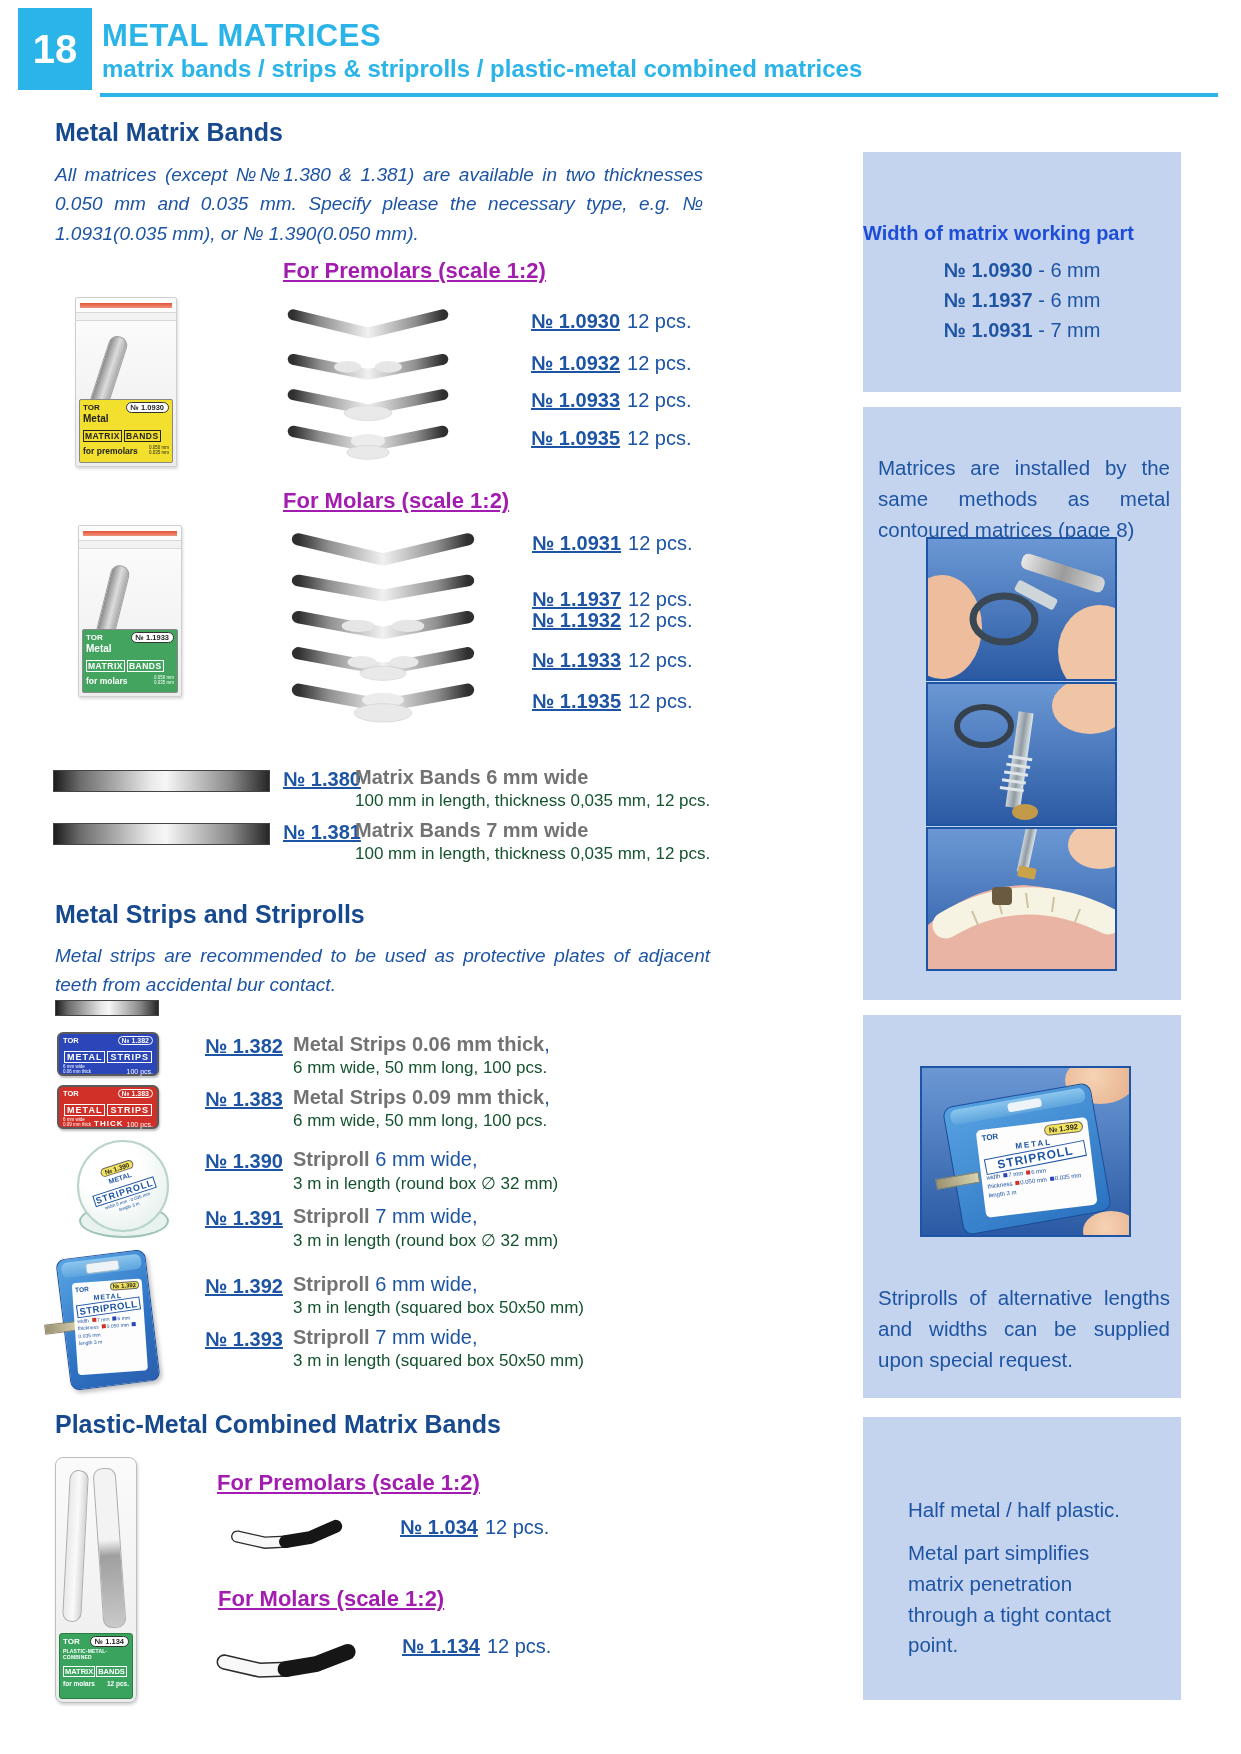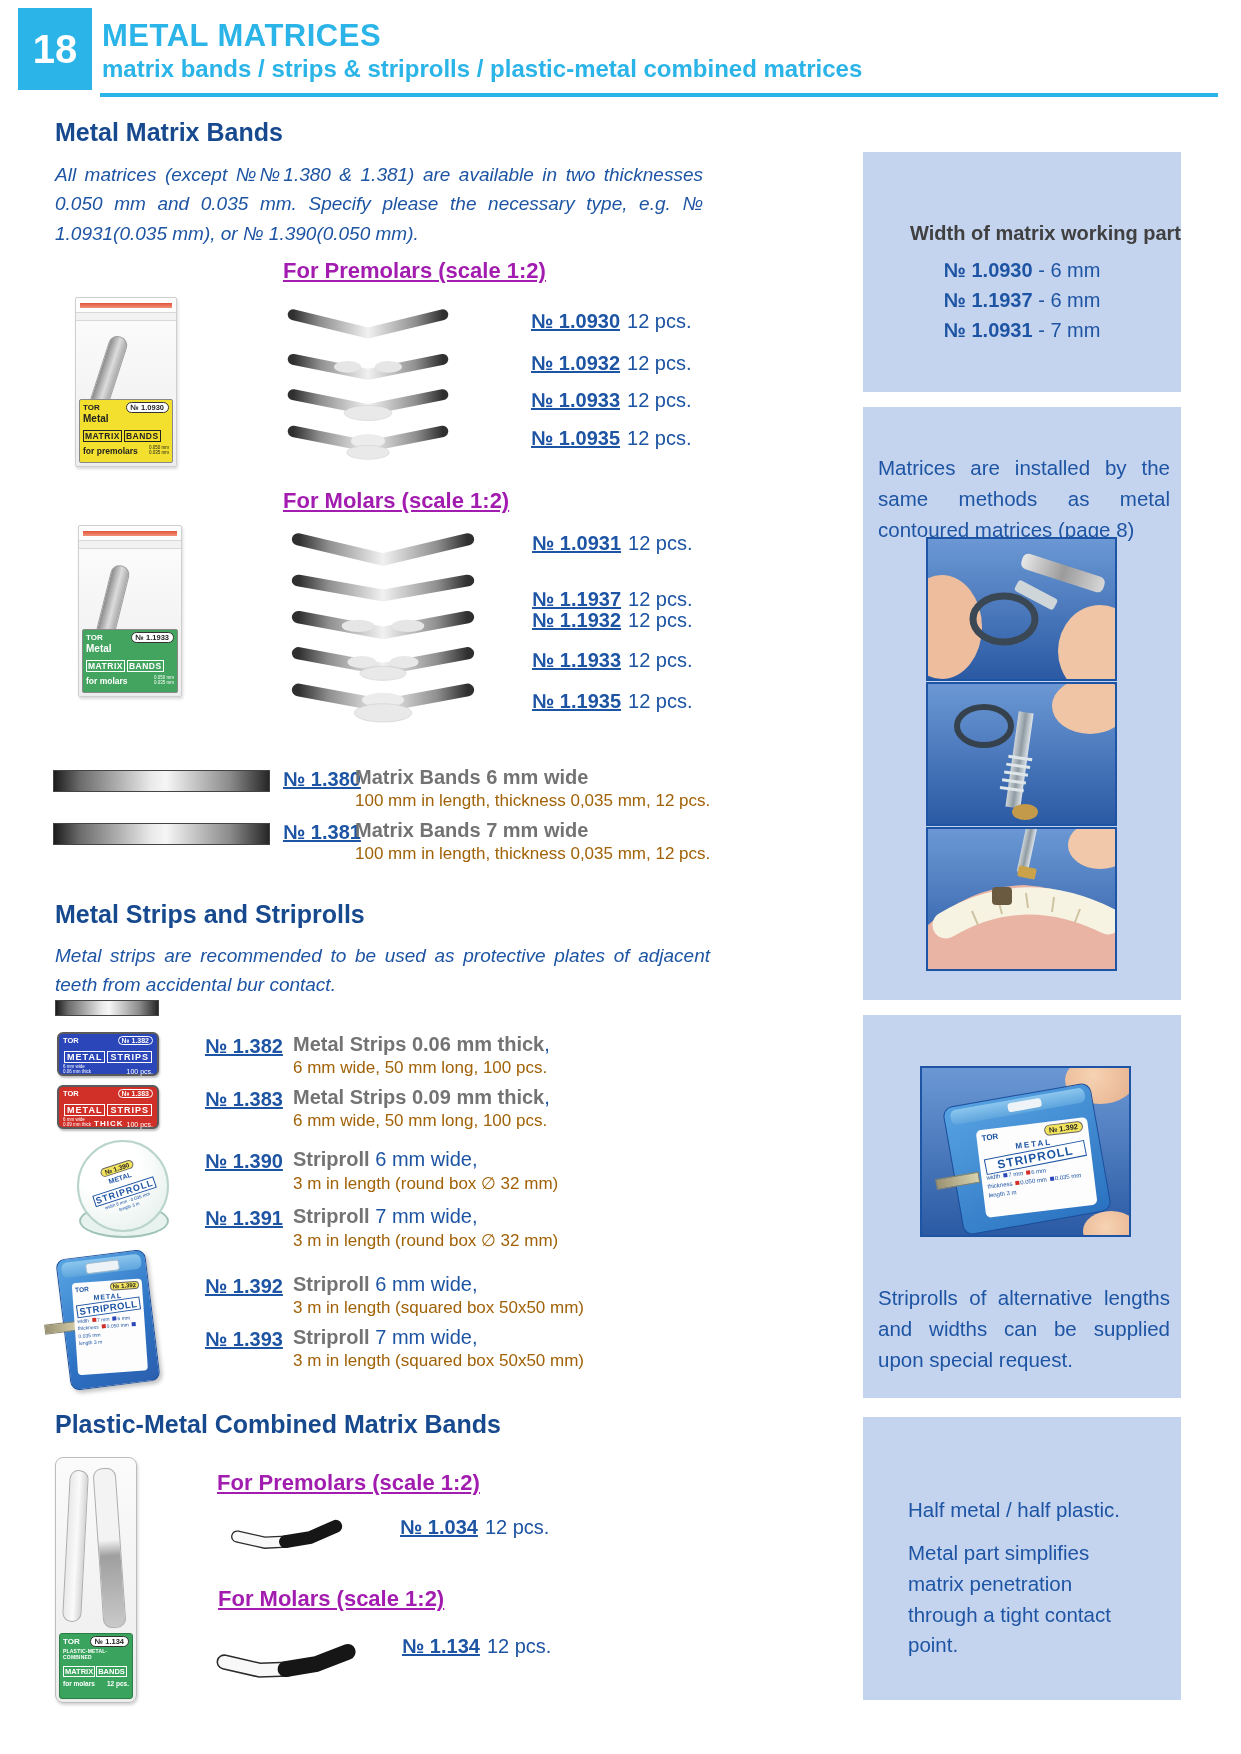--- a/index.html
+++ b/index.html
@@ -17,21 +17,21 @@
   
   .h2{color:#17498f;font-size:25px;font-weight:bold;}
   .h3{color:#a21caf;font-size:22px;font-weight:bold;text-decoration:underline;}
   .intro{color:#1d54a3;font-size:19px;font-style:italic;text-align:justify;line-height:1.55;}
 
   
   .code{color:#1d54a3;font-size:20px;font-weight:bold;text-decoration:underline;cursor:pointer;}
   .qty{color:#1d54a3;font-size:20px;margin-left:7px;}
   .etitle{color:#737373;font-size:20px;font-weight:bold;}
   .erest{color:#1d54a3;font-size:20px;}
-  .eline2{color:#a16207;font-size:17px;margin-top:2px;}
+  .eline2{color:#14532d;font-size:17px;margin-top:2px;}
 
   .bandsvg{display:block;}
   .flatstrip{background:linear-gradient(90deg,#1c1c1c,#6b6b6b 12%,#e9e9e9 45%,#f6f6f6 52%,#8a8a8a 82%,#262626);
              border:1px solid #444;height:20px;}
 
   
   .bag{background:linear-gradient(180deg,#fdfdfd,#ededed);border:1px solid #cfcfcf;border-radius:2px;box-shadow:1px 2px 3px rgba(0,0,0,.15);}
   .bagstrip{position:absolute;left:4px;right:4px;top:5px;height:5px;background:linear-gradient(180deg,#e2543a,#f0937a);}
   .bagzip{position:absolute;left:0;right:0;top:14px;height:7px;background:#f2f2f2;border-top:1px solid #d8d8d8;border-bottom:1px solid #d8d8d8;}
   .bagband{position:absolute;width:17px;background:linear-gradient(90deg,#8a8a8a,#dcdcdc 55%,#a9a9a9);border-radius:9px;border:1px solid #9d9d9d;}
@@ -95,21 +95,21 @@
   .tray{width:80px;height:244px;background:linear-gradient(180deg,#fbfbfb,#ececec);border:1px solid #bdbdbd;border-radius:8px;box-shadow:1px 2px 3px rgba(0,0,0,.18);}
   .tband{position:absolute;border:1px solid #adadad;border-radius:9px;background:linear-gradient(90deg,#e9e9e9,#fafafa 55%,#d5d5d5);}
   .tband.dark{background:linear-gradient(180deg,#f3f3f3 45%,#9f9f9f 55%,#c9c9c9);}
   .traylabel{position:absolute;left:3px;right:3px;bottom:3px;height:66px;background:#3aa45e;border:1px solid #2b7d46;border-radius:3px;color:#fff;padding:2px 3px;box-sizing:border-box;}
   .tl-l1{font-size:5px;font-weight:bold;letter-spacing:.2px;margin-top:1px;}
   .tl-mb .bx{font-size:7.5px;font-weight:bold;border:1px solid #fff;padding:0 1px;margin-right:1px;}
   .tl-bot{display:flex;justify-content:space-between;font-size:6.5px;font-weight:bold;margin-top:2px;}
 
   
   .panel{left:863px;width:318px;background:#c5d4ee;}
-  .pan-title{color:#404040;font-size:20px;font-weight:bold;text-align:right;}
+  .pan-title{color:#1d4ed8;font-size:20px;font-weight:bold;text-align:left;}
   .pan-row{color:#1d54a3;font-size:20px;text-align:center;line-height:30px;}
   .pan-row b{font-weight:bold;}
   .pan-text{color:#1d54a3;font-size:20.5px;line-height:1.5;text-align:justify;}
   .photo{border:2px solid #1d54a3;background:linear-gradient(180deg,#6b98d4,#2b5aa4);overflow:hidden;}
 
   
   .spbox{position:absolute;left:30px;top:26px;width:148px;height:128px;transform:rotate(-10deg);
          background:linear-gradient(160deg,#57a2e2,#2a72c0);border-radius:10px;border:1px solid #1a4f9c;}
   .sp-lid{position:absolute;left:6px;top:3px;right:6px;height:15px;background:linear-gradient(180deg,#8cc6ee,#5ea5dd);border-radius:6px;}
   .sp-slot{position:absolute;left:58px;top:3px;width:34px;height:9px;background:#eef3f7;border-radius:3px;}

